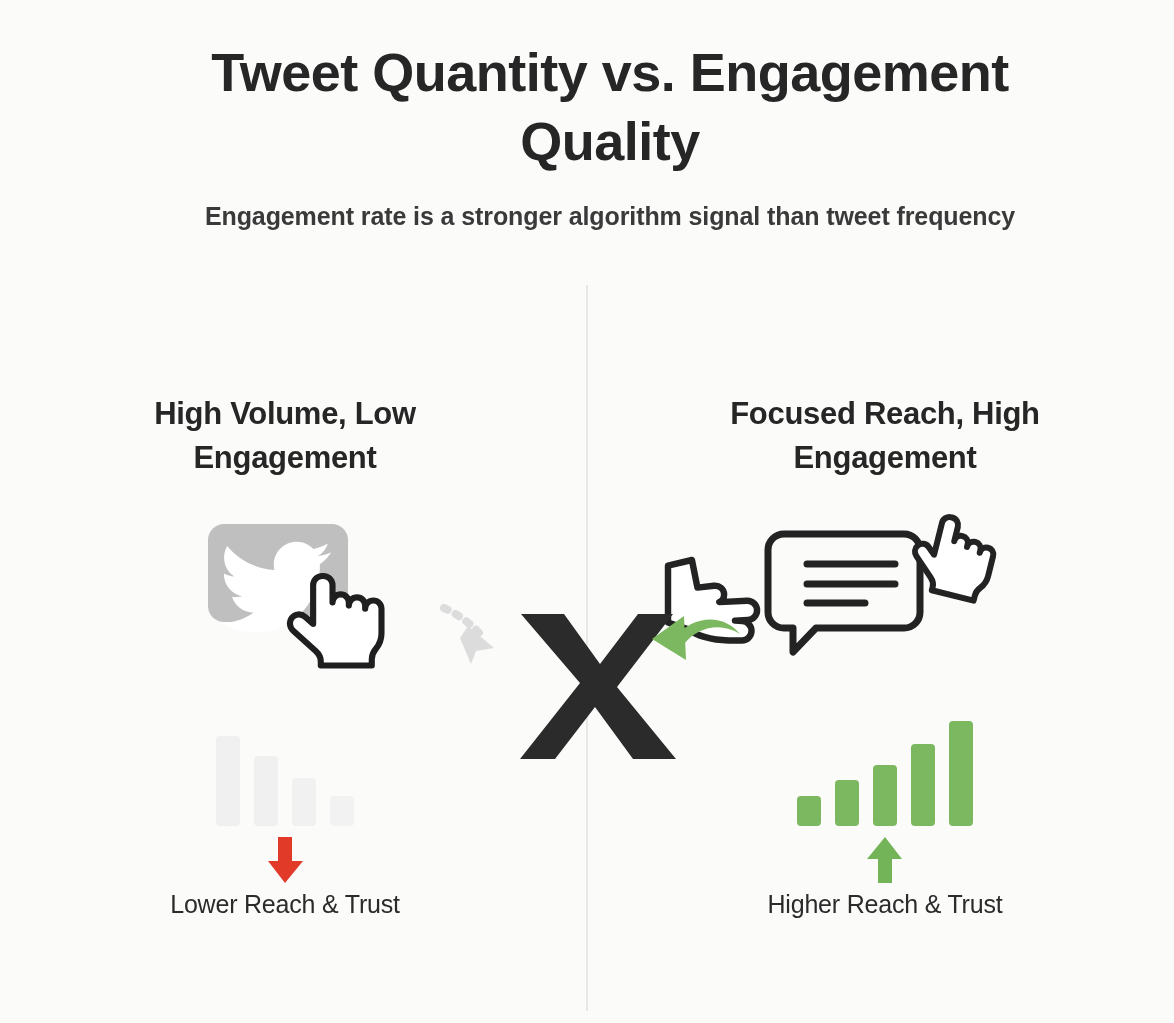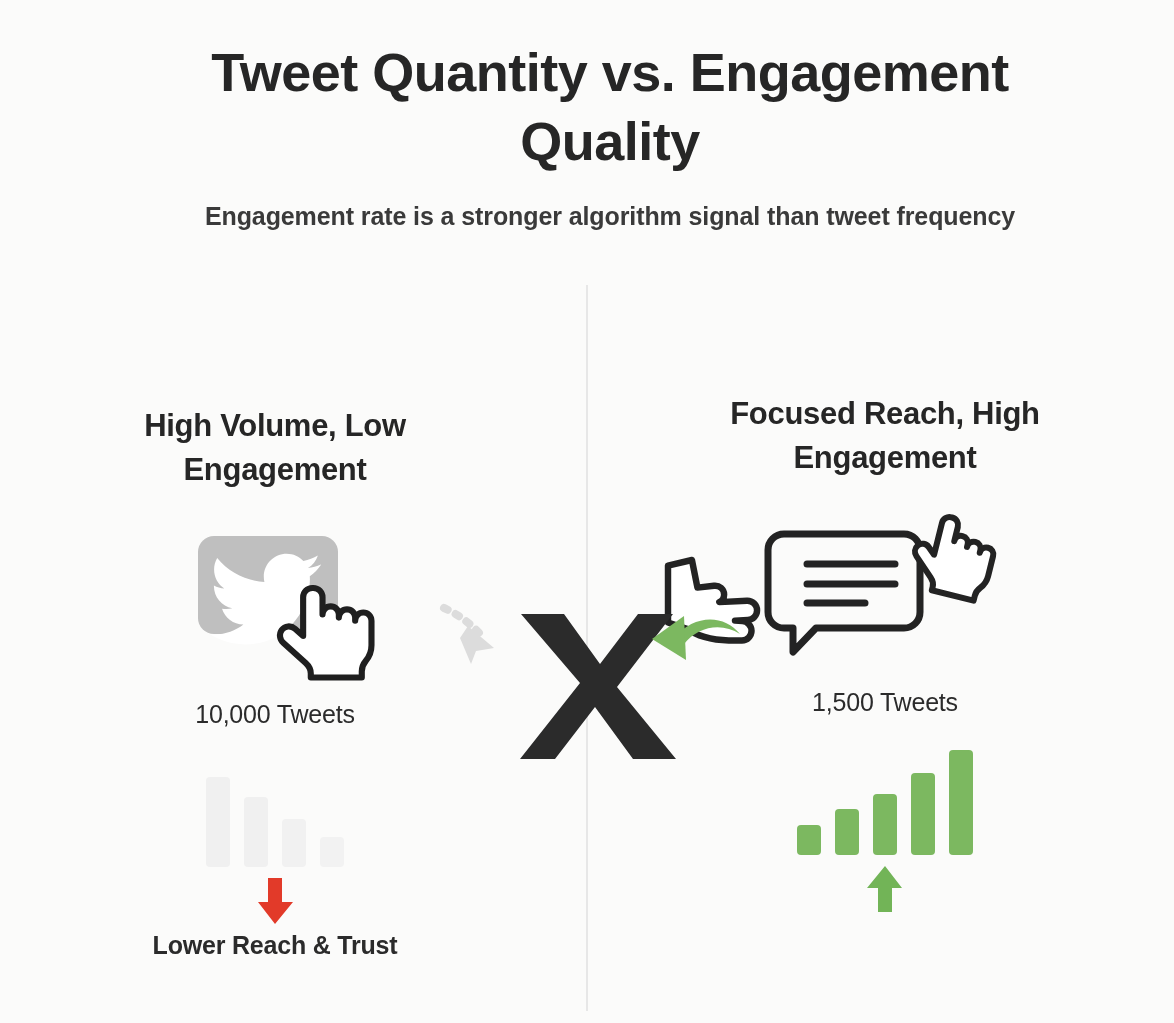--- a/index.html
+++ b/index.html
@@ -57,21 +57,21 @@
     background: #e7e7e7;
   }
 
   
   .column {
     position: absolute;
     top: 392px;
     width: 470px;
     text-align: center;
   }
-  .column.left  { left: 40px; margin-top: 12px; }
+  .column.left  { left: 50px; }
   .column.right { left: 650px; }
 
   .col-title {
     font-size: 31px;
     font-weight: bold;
     line-height: 1.42;
     color: #262626;
     width: 400px;
     margin: 0 auto;
     letter-spacing: -0.3px;
@@ -115,21 +115,20 @@
     display: flex;
     align-items: center;
     justify-content: center;
   }
 
   .bottom-label {
     font-size: 25px;
     color: #2b2b2b;
     margin-top: 2px;
     letter-spacing: -0.2px;
-    font-weight: bold;
   }
 
   
   .center-cluster {
     position: absolute;
     left: 432px;
     top: 588px;
     width: 330px;
     height: 175px;
   }
@@ -170,21 +169,20 @@
         <rect x="158" y="16" width="140" height="98" rx="16" fill="#bfbfbf"></rect>
 
         <path d="M281 44.5c-4.1 1.8-8.5 3-13.1 3.6 4.7-2.8 8.3-7.3 10-12.6-4.4 2.6-9.3 4.5-14.5 5.5-4.2-4.4-10.1-7.2-16.7-7.2-12.6 0-22.9 10.2-22.9 22.9 0 1.8.2 3.5.6 5.2-19-1-35.9-10.1-47.2-23.9-2 3.4-3.1 7.3-3.1 11.5 0 7.9 4 14.9 10.2 19-3.7-.1-7.3-1.2-10.4-2.9v.3c0 11.1 7.9 20.3 18.4 22.4-1.9.5-4 .8-6 .8-1.5 0-2.9-.1-4.3-.4 2.9 9.1 11.4 15.7 21.4 15.9-7.8 6.1-17.7 9.8-28.4 9.8-1.8 0-3.7-.1-5.4-.3 10.1 6.5 22.2 10.3 35.1 10.3 42.1 0 65.2-34.9 65.2-65.2l-.1-3c4.5-3.2 8.4-7.2 11.4-11.8z" fill="#ffffff"></path>
 
         <g transform="translate(256,68) scale(1.02)" fill="#ffffff" stroke="#1f1f1f" stroke-width="6" stroke-linejoin="round" stroke-linecap="round">
           <path d="M16 0c-5 0-9 4-9 9v38l-8-7c-4-3.5-10-3-13 1.2-2.8 3.9-2.1 9.2 1.5 12.4l22 20c3 2.7 5 6.2 5 10.2v4h50v-6c0-4 1.5-7.5 4-10.5 3.5-4.2 5.5-9.5 5.5-15.2V32c0-4.5-3.6-8-8-8s-8 3.5-8 8v-3c0-4.5-3.6-8-8-8s-8 3.5-8 8v-3c0-4.5-3.6-8-8-8s-8 3.5-8 8V9c0-5-4-9-9-9z"></path>
         </g>
       </svg>
     </div>
 
-    <div class="count-label">10,000 Tweets</div>
 
     <div class="bars">
       <div class="bar" style="height:90px;background:#f0f0f0;"></div>
       <div class="bar" style="height:70px;background:#f0f0f0;"></div>
       <div class="bar" style="height:48px;background:#f1f1f1;"></div>
       <div class="bar" style="height:30px;background:#f2f2f2;"></div>
     </div>
 
 
     <div class="trend-arrow">
@@ -211,37 +209,37 @@
         <g transform="translate(18,52)" fill="#ffffff" stroke="#232323" stroke-width="7" stroke-linejoin="round" stroke-linecap="round">
           <path d="M0 6l26-6 6 30 18-2c6-.6 11 3.6 11 9.4 0 3.6-2 6.8-5.2 8.4l30-1.5c6-.3 11 4.4 11 10.4 0 5.6-4.4 10.2-10 10.5l-14 .7 8 .5c5.6.4 10 5 10 10.6 0 5.8-4.7 10.4-10.4 10.4H66c-20 0-36-6-44-12L0 68z" transform="scale(0.92)"></path>
         </g>
 
         <g transform="translate(288,6) rotate(14)" fill="#ffffff" stroke="#232323" stroke-width="7" stroke-linejoin="round" stroke-linecap="round">
           <path d="M16 0c-5 0-9 4-9 9v38l-8-7c-4-3.5-10-3-13 1.2-2.8 3.9-2.1 9.2 1.5 12.4l22 20c3 2.7 5 6.2 5 10.2v4h50v-6c0-4 1.5-7.5 4-10.5 3.5-4.2 5.5-9.5 5.5-15.2V32c0-4.5-3.6-8-8-8s-8 3.5-8 8v-3c0-4.5-3.6-8-8-8s-8 3.5-8 8v-3c0-4.5-3.6-8-8-8s-8 3.5-8 8V9c0-5-4-9-9-9z" transform="scale(0.86)"></path>
         </g>
       </svg>
     </div>
 
-    <div class="count-label">1,500 Tweets</div>
 
     <div class="bars">
       <div class="bar" style="height:30px;background:#7cb860;"></div>
       <div class="bar" style="height:46px;background:#7cb860;"></div>
       <div class="bar" style="height:61px;background:#7cb860;"></div>
       <div class="bar" style="height:82px;background:#7cb860;"></div>
       <div class="bar" style="height:105px;background:#7cb860;"></div>
     </div>
 
 
     <div class="trend-arrow">
       <svg width="48" height="50" viewBox="0 0 48 50">
         <path d="M31 48H17V24H6L24 2l17 22H31z" fill="#72b457"></path>
       </svg>
     </div>
 
+    <div class="bottom-label">Higher Reach &amp; Trust</div>
   </div>
 
   <div class="center-cluster">
 
     <svg class="arrow-in-gray" width="80" height="70" viewBox="0 0 80 70">
       <path d="M6 6 Q28 16 44 34" fill="none" stroke="#dcdcdc" stroke-width="8" stroke-linecap="round" stroke-dasharray="4 9"></path>
       <path d="M30 24 L56 46 L38 49 L33 62 L22 36z" fill="#dcdcdc"></path>
     </svg>
 
     <svg class="x-logo" width="160" height="152" viewBox="0 0 160 152">

